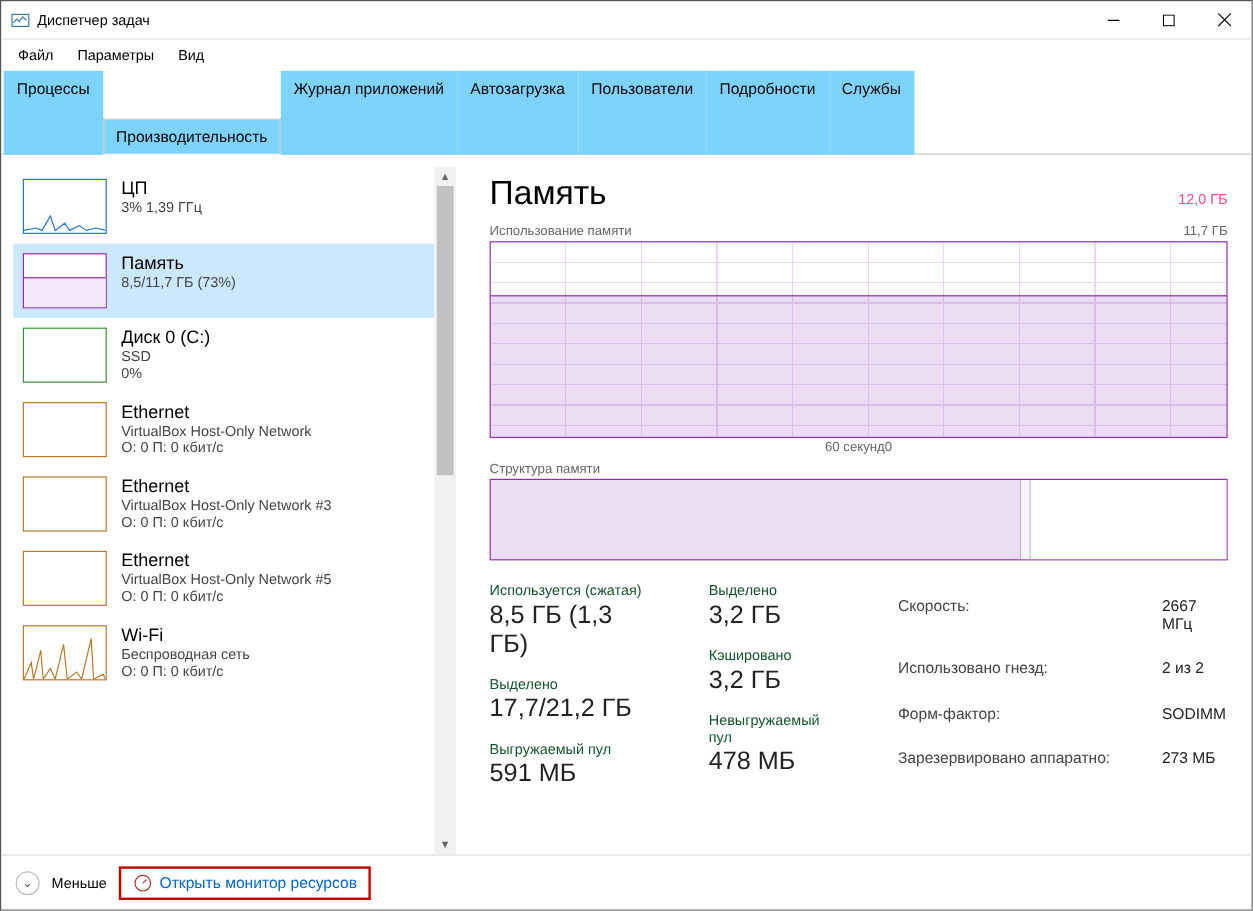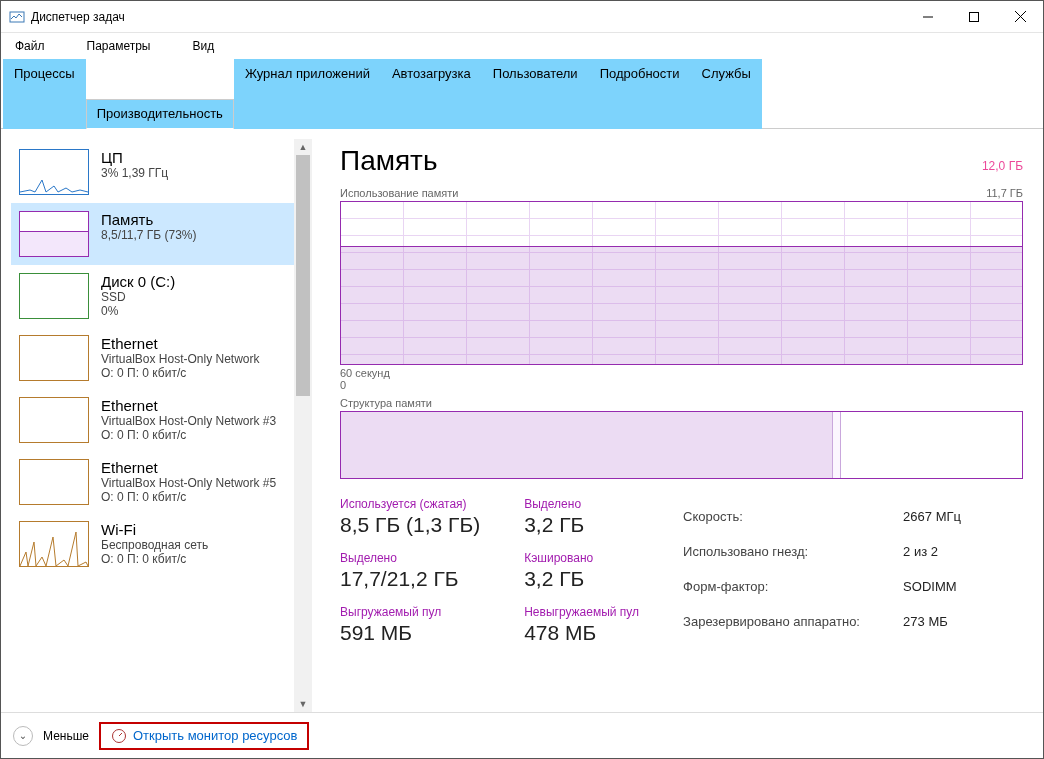--- a/index.html
+++ b/index.html
@@ -4,27 +4,27 @@
 <style>
 * { box-sizing: border-box; margin: 0; padding: 0; }
 html, body { width: 1044px; height: 759px; font-family: "Segoe UI", Tahoma, sans-serif; font-size: 12px; color: #000; overflow: hidden; background: #fff; }
 .window { width: 1044px; height: 759px; border: 1px solid #555; display: flex; flex-direction: column; background: #fff; }
 .titlebar { height: 32px; display: flex; align-items: center; padding: 0 0 0 8px; border-bottom: 1px solid #e5e5e5; }
 .titlebar .icon { width: 16px; height: 16px; margin-right: 6px; }
 .titlebar .title { font-size: 12px; flex: 1; }
 .winbtns { display: flex; }
 .winbtn { width: 46px; height: 32px; display: flex; align-items: center; justify-content: center; }
 .winbtn svg { display: block; }
-.menubar { display: flex; padding: 2px 4px; font-size: 12px; gap: 22px; }
+.menubar { display: flex; padding: 2px 4px; font-size: 12px; }
 .menubar .mitem { padding: 4px 10px; }
 .tabs { display: flex; border-bottom: 1px solid #ccc; padding: 0 2px; }
 .tab { padding: 6px 10px 7px; font-size: 13px; border: 1px solid transparent; border-bottom: none; margin-bottom: -1px; background: #7dd3fc; }
 .tab.active { border-color: #ccc; border-bottom: 1px solid #fff; margin-top: 40px; }
 .body { flex: 1; display: flex; overflow: hidden; }
-.sidebar-wrap { display: flex; width: 311px; border-right: 0px solid #eee; }
+.sidebar-wrap { display: flex; width: 379px; border-right: 0px solid #eee; }
 .sidebar { flex: 1; padding: 12px 0 0 10px; overflow: hidden; }
 .sitem { display: flex; align-items: flex-start; padding: 8px 8px; border-radius: 0; }
 .sitem.selected { background: #cce8ff; }
 .thumb { width: 70px; height: 46px; border: 1px solid #aaa; margin-right: 12px; background: #fff; position: relative; flex-shrink: 0; }
 .thumb.cpu { border-color: #2a77c8; }
 .thumb.mem { border-color: #952baf; }
 .thumb.mem::after { content: ""; position: absolute; left: 0; right: 0; bottom: 0; height: 55%; background: #f3e7fb; border-top: 1px solid #952baf; }
 .thumb.disk { border-color: #3a8f3a; }
 .thumb.eth { border-color: #b57b2d; }
 .thumb.wifi { border-color: #b57b2d; }
@@ -36,29 +36,29 @@
 .scrollbar::before { content:"▲"; position:absolute; top:0; left:0; right:0; text-align:center; font-size:9px; color:#666; padding-top:3px; }
 .scrollbar::after { content:"▼"; position:absolute; bottom:0; left:0; right:0; text-align:center; font-size:9px; color:#666; padding-bottom:3px; }
 .scrollthumb { position:absolute; top:16px; left:2px; right:2px; height:42%; background:#c1c1c1; }
 .main { flex: 1; padding: 16px 20px 10px 28px; display: flex; flex-direction: column; overflow: hidden; }
 .main-header { display: flex; justify-content: space-between; align-items: baseline; }
 .main-title { font-size: 28px; font-weight: 400; }
 .main-cap { font-size: 12px; color: #ec4899; }
 .chart-label { display: flex; justify-content: space-between; font-size: 11px; color: #666; margin-top: 10px; }
 .usage-chart { height: 164px; border: 1px solid #952baf; margin-top: 2px; position: relative; background: repeating-linear-gradient(to right, transparent 0 62px, #e9d5f3 62px 63px), repeating-linear-gradient(to bottom, transparent 0 16px, #e9d5f3 16px 17px); }
 .usage-fill { position: absolute; left: 0; right: 0; bottom: 0; height: 73%; background: rgba(186, 131, 213, 0.28); border-top: 1px solid #952baf; }
-.xaxis { display: flex; justify-content: center; font-size: 11px; color: #666; margin-top: 2px; flex-direction: column; }
+.xaxis { display: flex; justify-content: center; font-size: 11px; color: #666; margin-top: 2px; }
 .comp-chart { height: 68px; border: 1px solid #952baf; margin-top: 2px; display: flex; }
 .comp-seg { height: 100%; }
 .comp-seg.inuse { background: rgba(186,131,213,0.28); border-right: 1px solid #c9a7dc; flex: 73; }
 .comp-seg.standby { background: #fbf6fe; border-left: 0px; border-right: 1px solid #c9a7dc; flex: 0 0 8px; }
 .comp-seg.free { background: #fff; flex: 27; }
 .stats { display: flex; margin-top: 18px; gap: 44px; }
 .statcol { display: flex; flex-direction: column; gap: 14px; }
-.stat .lab { font-size: 12px; color: #a21caf; }
+.stat .lab { font-size: 12px; color: #14532d; }
 .stat .val { font-size: 21px; color: #222; margin-top: 2px; }
 .kv { display: grid; grid-template-columns: 220px auto; row-gap: 4px; font-size: 13px; color: #444; margin-top: 12px; }
 .kv .k { }
 .kv .v { color: #222; }
 .footer { height: 46px; border-top: 1px solid #ddd; display: flex; align-items: center; padding: 0 12px; gap: 10px; }
 .chev { width: 20px; height: 20px; border: 1px solid #bbb; border-radius: 50%; display:flex; align-items:center; justify-content:center; font-size:10px; color:#555; }
 .link-box { border: 2px solid #c40000; padding: 4px 10px; display: flex; align-items: center; gap: 6px; }
 .link-box .icn { width:16px; height:16px; }
 .link-box .txt { color: #0066cc; font-size: 13px; }
 </style>

